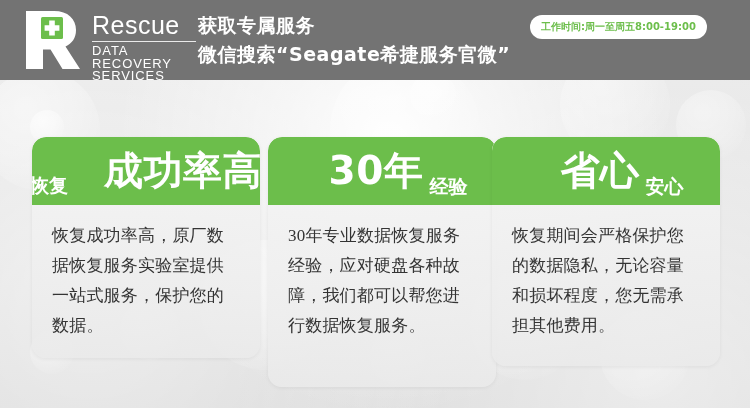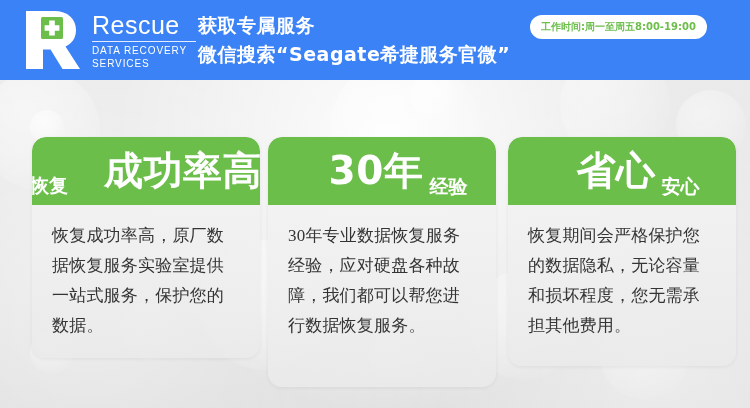--- a/index.html
+++ b/index.html
@@ -32,21 +32,21 @@
     border-radius: 50%;
     background: radial-gradient(circle at 38% 32%, rgba(255,255,255,0.95) 0%, rgba(255,255,255,0.55) 48%, rgba(255,255,255,0.12) 78%, rgba(255,255,255,0) 100%);
     pointer-events: none;
   }
 
   
   .header {
     position: absolute;
     left: 0; top: 0;
     width: 750px; height: 80px;
-    background: #3b82f6;
+    background: #737373;
     overflow: hidden;
   }
   .logo-wrap {
     position: absolute;
     left: 22px; top: 9px;
     width: 172px; height: 62px;
   }
   .logo-r {
     position: absolute;
     left: 0; top: 0;
@@ -63,21 +63,21 @@
     letter-spacing: 0.5px;
     line-height: 27px;
     font-weight: 400;
   }
   .brand-rule {
     width: 104px; height: 1px;
     background: rgba(255,255,255,0.85);
     margin: 2px 0 3px 0;
   }
   .brand-sub {
-    font-size: 10px;
+    font-size: 13px;
     color: #ffffff;
     letter-spacing: 0.9px;
     line-height: 12.5px;
   }
 
   .headline {
     position: absolute;
     left: 198px; top: 11px;
     color: #ffffff;
     font-size: 19px;
@@ -113,21 +113,21 @@
     position: absolute;
     top: 137px;
     width: 228px;
     border-radius: 14px;
     background: linear-gradient(180deg, rgba(245,245,245,0.92) 0%, rgba(234,234,234,0.88) 100%);
     box-shadow: 0 1px 4px rgba(0,0,0,0.06);
     overflow: hidden;
   }
   .card-1 { left: 32px;  height: 221px; }
   .card-2 { left: 268px; height: 250px; }
-  .card-3 { left: 508px; height: 229px; }
+  .card-3 { left: 492px; height: 229px; }
 
   .card-head {
     height: 68px;
     background: #6cbe4b;
     border-radius: 14px 14px 0 0;
     display: flex;
     align-items: center;
     justify-content: center;
     white-space: nowrap;
   }

